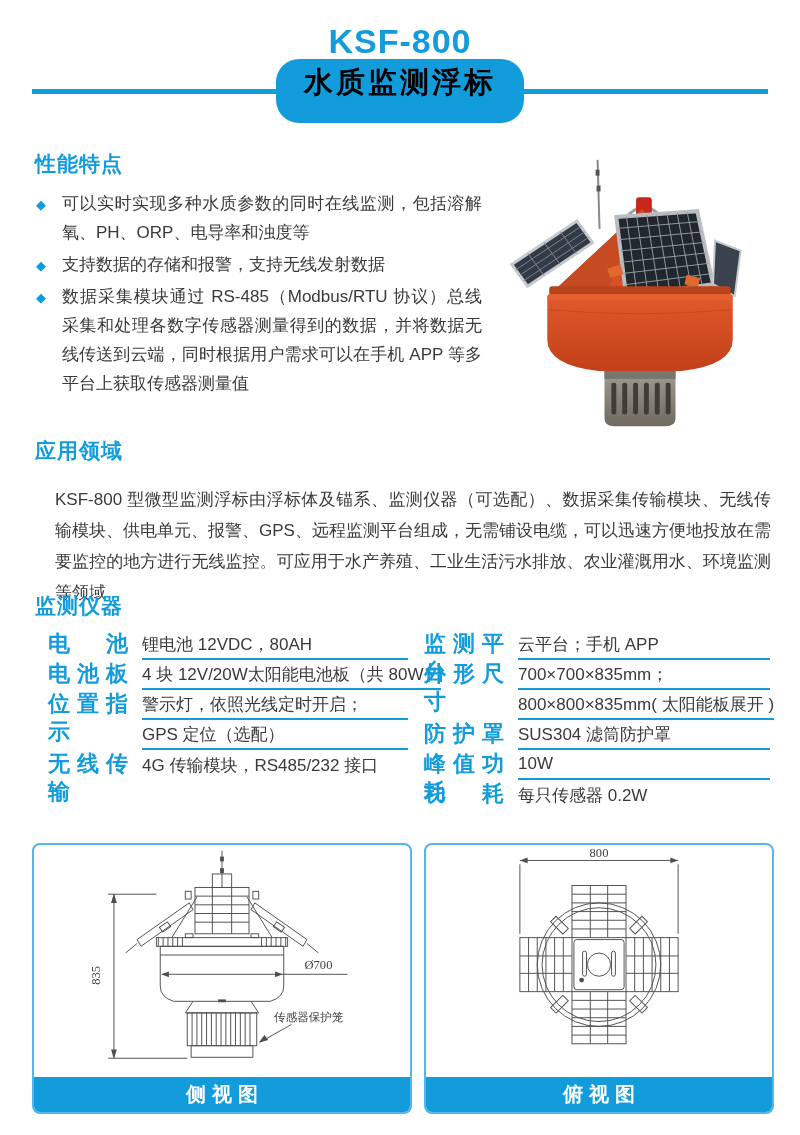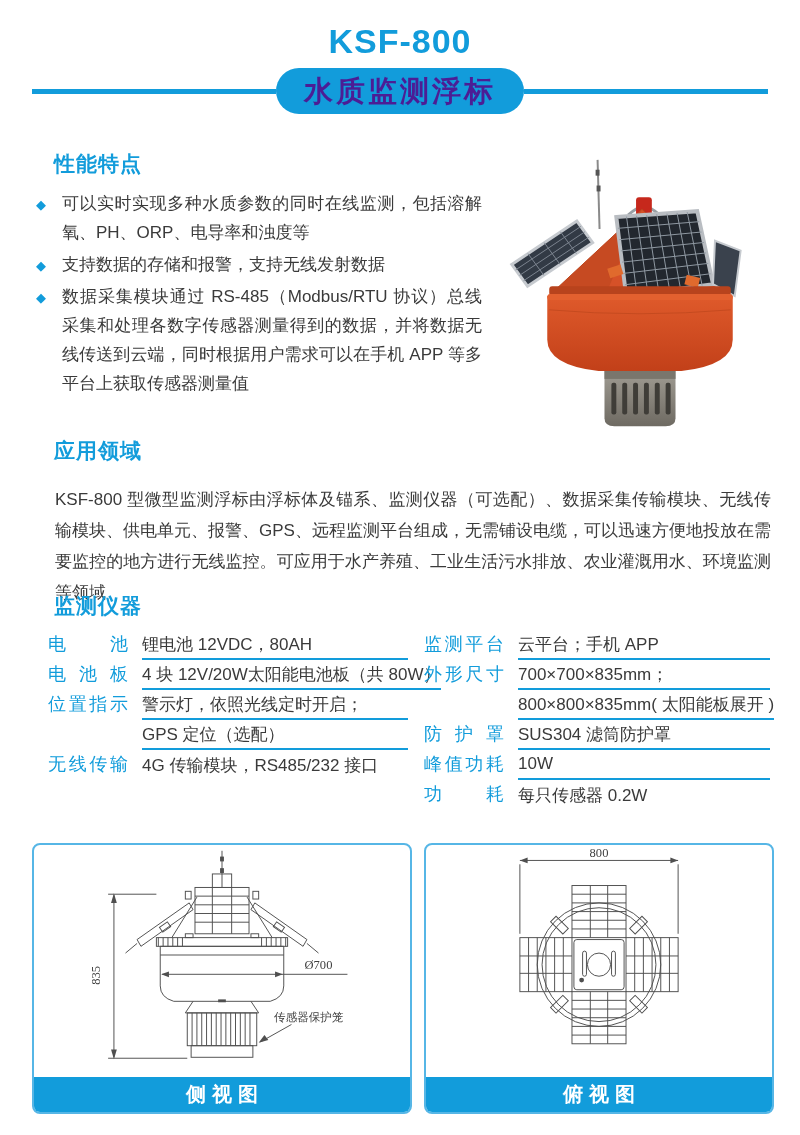--- a/index.html
+++ b/index.html
@@ -10,25 +10,25 @@
   html,body{margin:0;padding:0;background:#fff;}
   .page{position:relative;width:800px;height:1135px;background:#fff;overflow:hidden;
         font-family:"Liberation Sans","DejaVu Sans",sans-serif;color:var(--ink);}
 
   
   .title{position:absolute;top:22px;left:0;width:100%;text-align:center;
          font-size:34px;font-weight:bold;color:var(--blue);letter-spacing:1px;}
   .subtitle-row{position:absolute;left:32px;right:32px;top:68px;height:46px;
                 display:flex;align-items:center;}
   .rule{flex:1;height:5px;background:var(--blue);}
-  .pill{height:46px;line-height:46px;padding:0 28px;border-radius:23px;background:var(--blue);
-        color:#4c1d95;font-size:29px;font-weight:bold;letter-spacing:3px;white-space:nowrap;}
-
-  
-  .sec-h{position:absolute;left:35px;font-size:21px;font-weight:bold;color:var(--blue);letter-spacing:1px;margin-left:19px;}
+  .pill{height:64px;line-height:46px;padding:0 28px;border-radius:23px;background:var(--blue);
+        color:#000000;font-size:29px;font-weight:bold;letter-spacing:3px;white-space:nowrap;}
+
+  
+  .sec-h{position:absolute;left:35px;font-size:21px;font-weight:bold;color:var(--blue);letter-spacing:1px;}
   #features-h{top:150px;}
   #apps-h{top:437px;}
   #specs-h{top:592px;}
 
   
   .features-list{position:absolute;left:35px;top:189px;width:447px;}
   .feat{position:relative;padding-left:27px;font-size:17px;line-height:29px;
         margin-bottom:3px;text-align:justify;}
   .feat .dia{position:absolute;left:1px;top:1px;color:var(--blue);font-size:13px;}
 
@@ -37,21 +37,21 @@
 
   
   .apps-p{position:absolute;left:55px;top:467px;width:716px;font-size:17px;
           line-height:31px;text-align:justify;}
 
   
   .spec-col{position:absolute;top:630px;}
   .spec-col.colL{left:48px;width:360px;}
   .spec-col.colR{left:424px;width:346px;}
   .spec-row{display:flex;height:30px;align-items:stretch;}
-  .spec-label{width:80px;flex:none;color:var(--blue);font-weight:normal;font-size:18px;
+  .spec-label{width:80px;flex:none;color:var(--blue);font-weight:bold;font-size:22px;
               line-height:28px;text-align:justify;text-align-last:justify;}
   .spec-value{flex:1;margin-left:14px;font-size:17px;display:flex;align-items:center;
               border-bottom:2px solid var(--blue);white-space:nowrap;}
   .spec-row.no-line .spec-value{border-bottom:none;}
 
   
   .diagram{position:absolute;top:843px;border:2px solid var(--blue-border);border-radius:8px;
            background:#fff;display:flex;flex-direction:column;overflow:hidden;justify-content:flex-end;}
   #diag-side{left:32px;width:376px;height:267px;}
   #diag-top{left:424px;width:346px;height:267px;}

